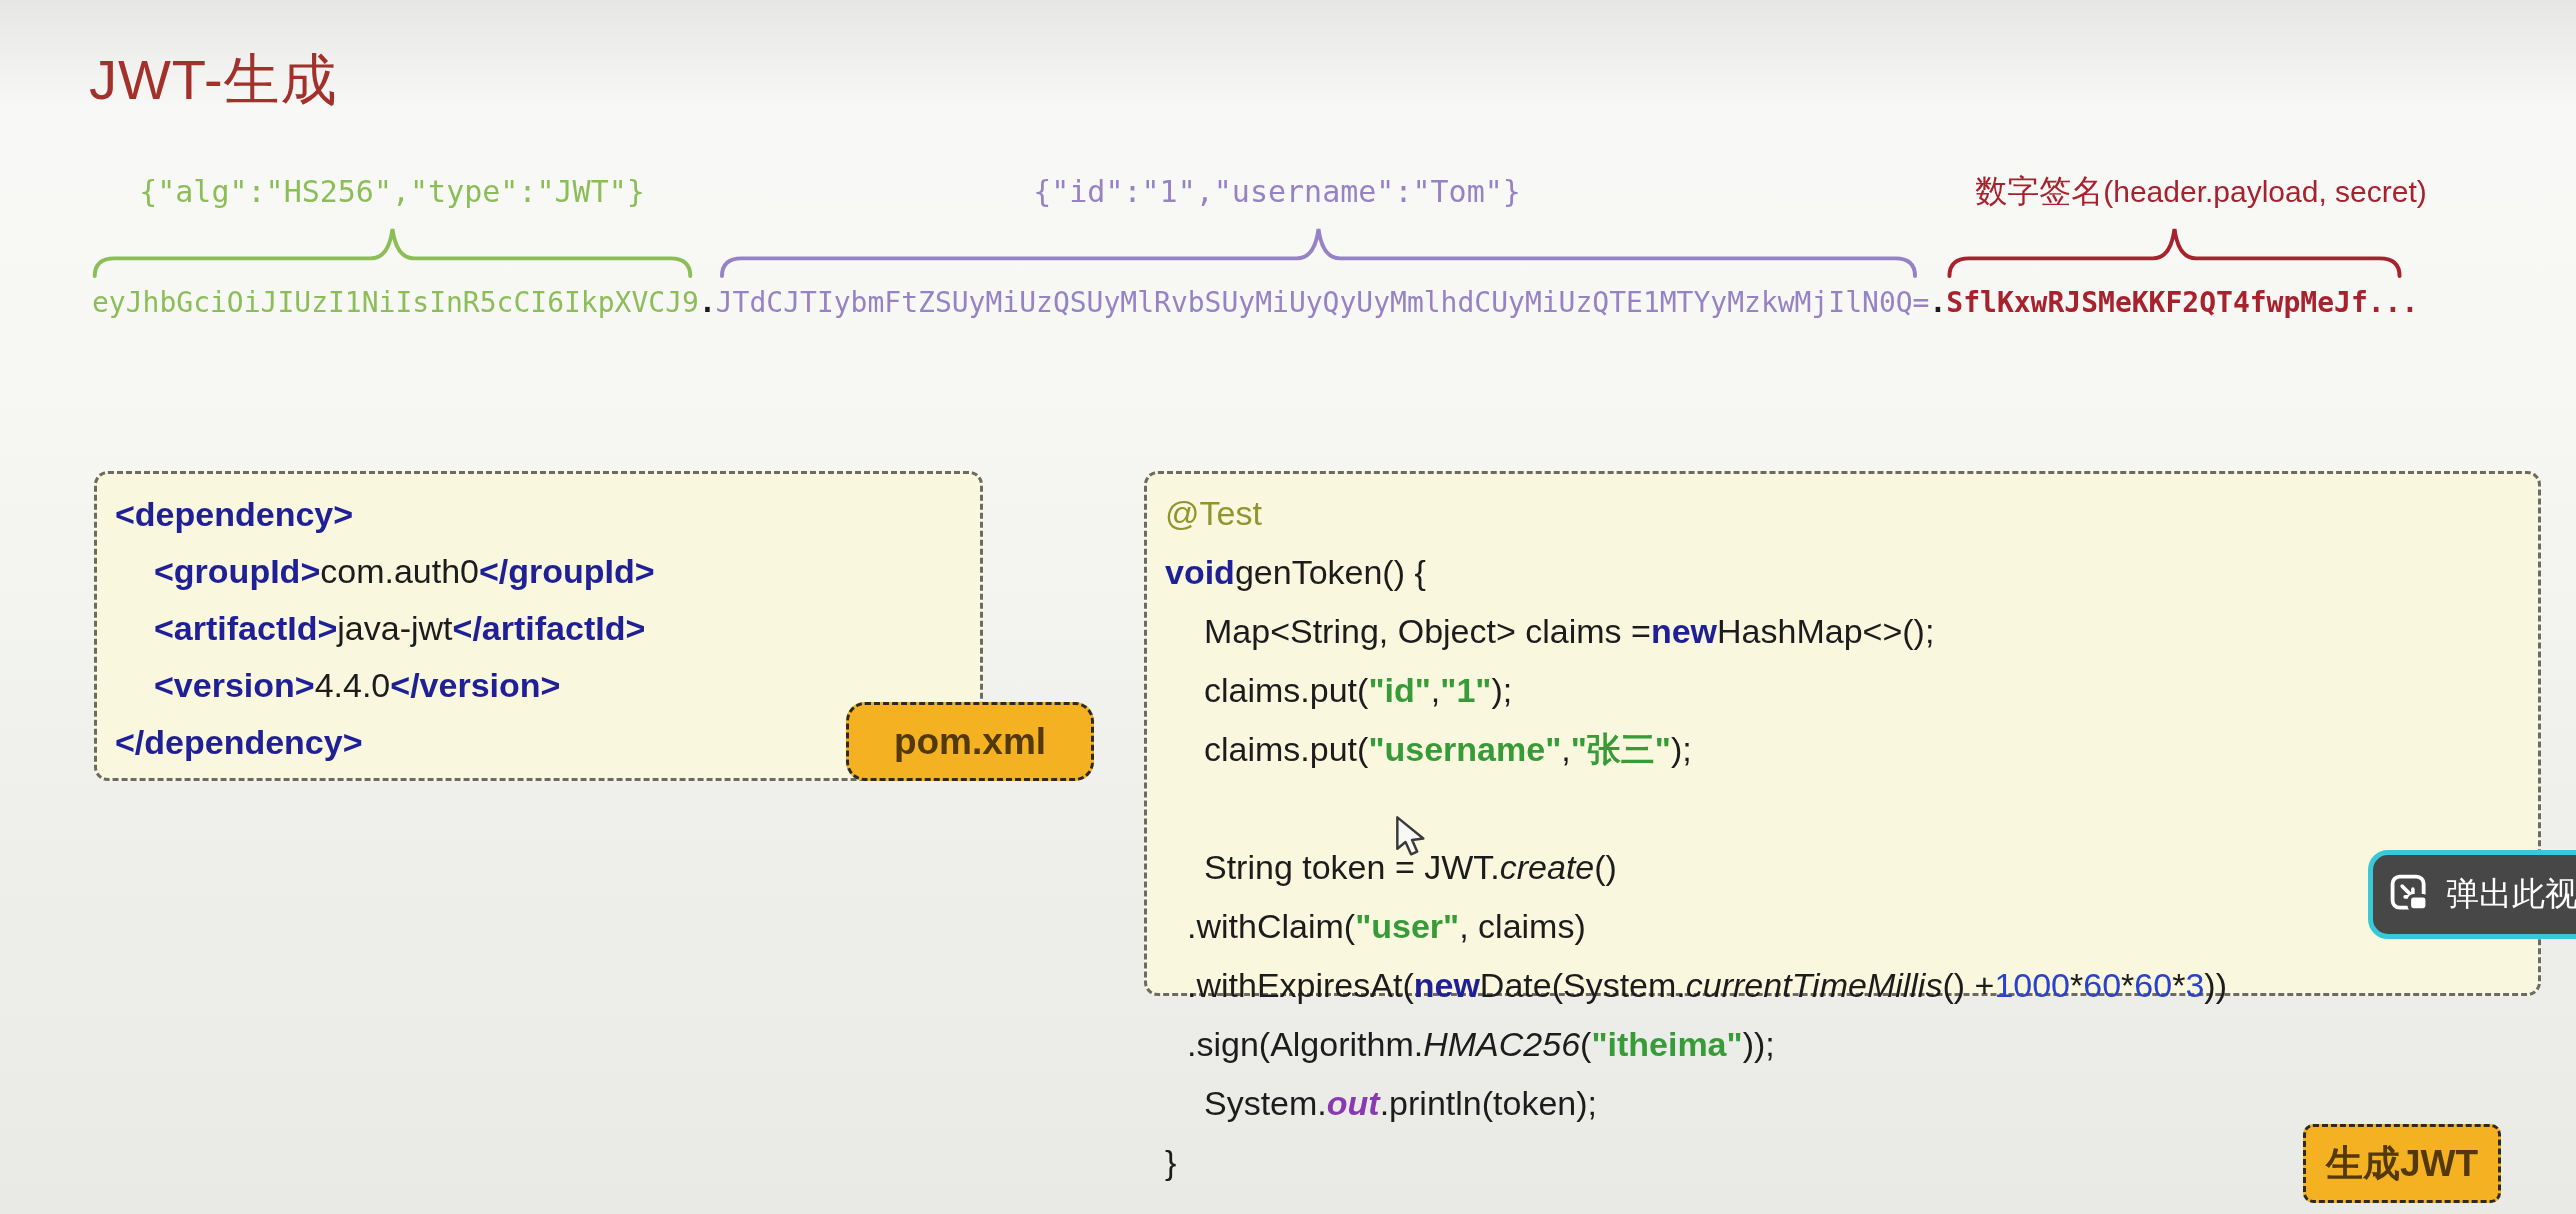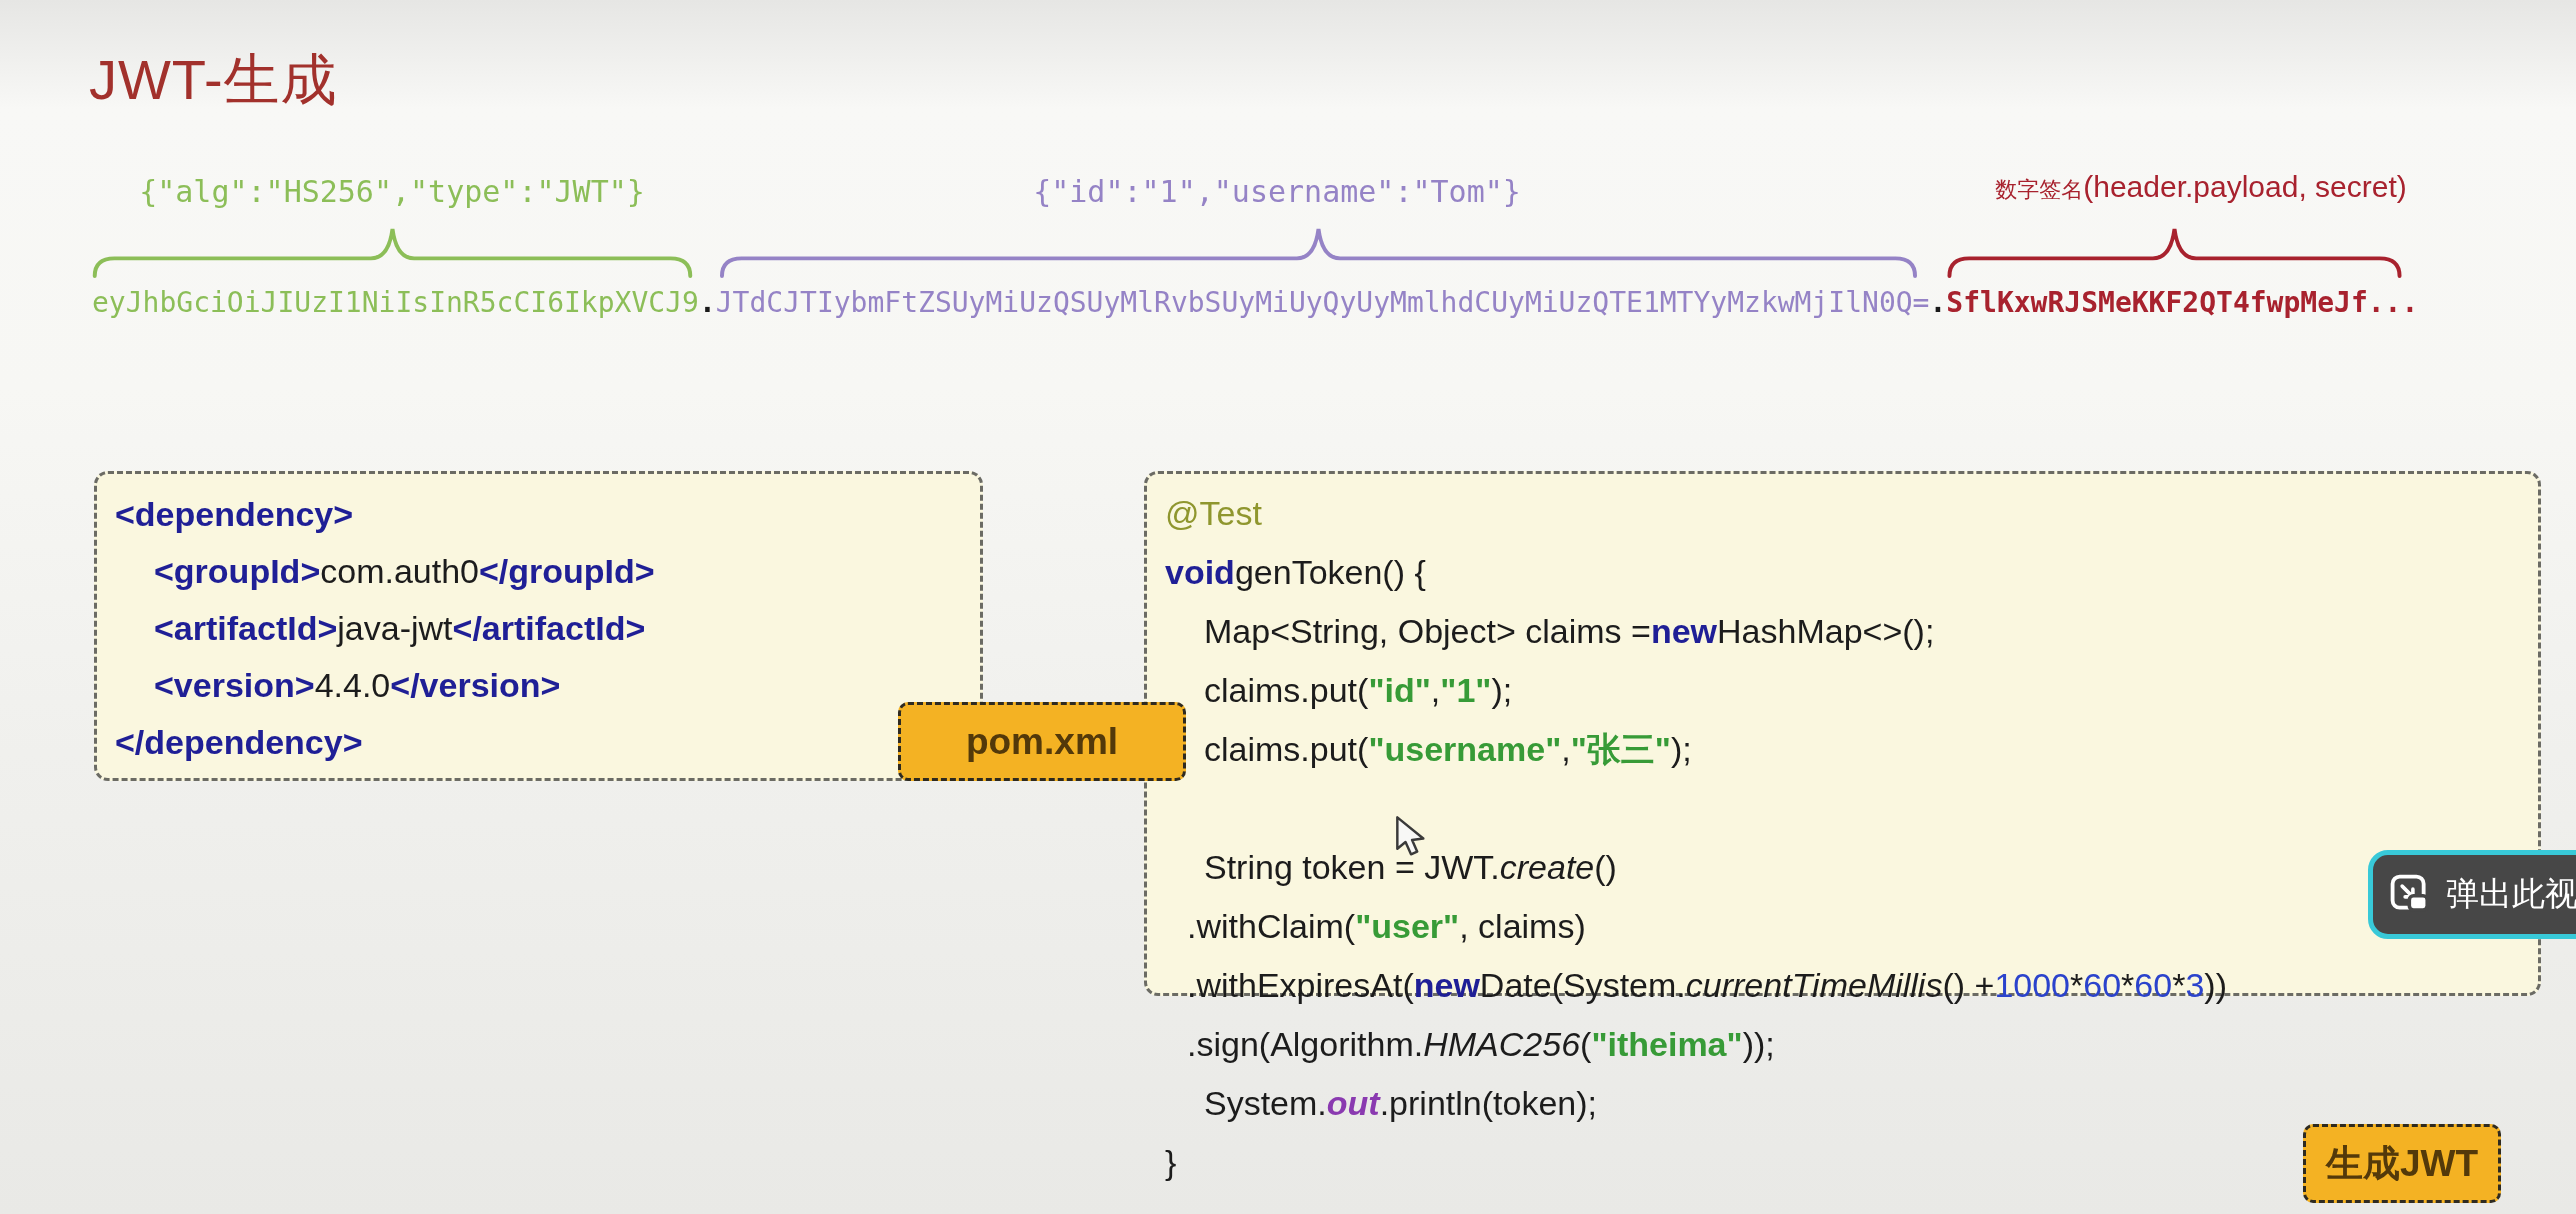--- a/index.html
+++ b/index.html
@@ -21,21 +21,21 @@
     top:174px;
     font-family:"DejaVu Sans Mono","Liberation Mono",monospace;
     font-size:30px;white-space:nowrap;transform:translateX(-50%);
   }
   #annot-header{left:392px;color:#8cbe58;}
   #annot-payload{left:1277px;color:#9583c6;}
   #annot-signature{
     left:2201px;top:170px;color:#a8222e;transform:translateX(-50%);
     white-space:nowrap;font-size:30px;
   }
-  #annot-signature .cjk{font-family:Liberation Sans, sans-serif;font-size:22px;}
+  #annot-signature .cjk{font-family:Liberation Sans, sans-serif;font-size:32px;}
   
   .brace{top:223px;}
   
   #token-line{
     left:92px;top:286px;
     font-family:"DejaVu Sans Mono","Liberation Mono",monospace;
     font-size:28px;white-space:nowrap;
   }
   .tok-header{color:#8cbe58;}
   .tok-payload{color:#9583c6;}
@@ -65,21 +65,21 @@
   .a{color:#8f962e;}
   
   .tag-label{
     background:#f4b223;
     border:3px dashed #2e2a20;
     border-radius:10px;
     color:#53390a;font-size:37px;font-weight:600;
     display:flex;align-items:center;justify-content:center;
     z-index:5;box-sizing:border-box;
   }
-  #pom-label{left:898px;top:702px;width:288px;height:79px;}
+  #pom-label{left:846px;top:702px;width:248px;height:79px;border-radius:19px;}
   #java-label{left:2303px;top:1124px;width:198px;height:79px;}
   
   #popout{
     left:2368px;top:850px;width:258px;height:89px;
     background:#474747;
     border:5px solid #38c9d8;
     border-radius:20px;
     box-sizing:border-box;
     display:flex;align-items:center;gap:14px;
     padding:0 0 0 16px;

